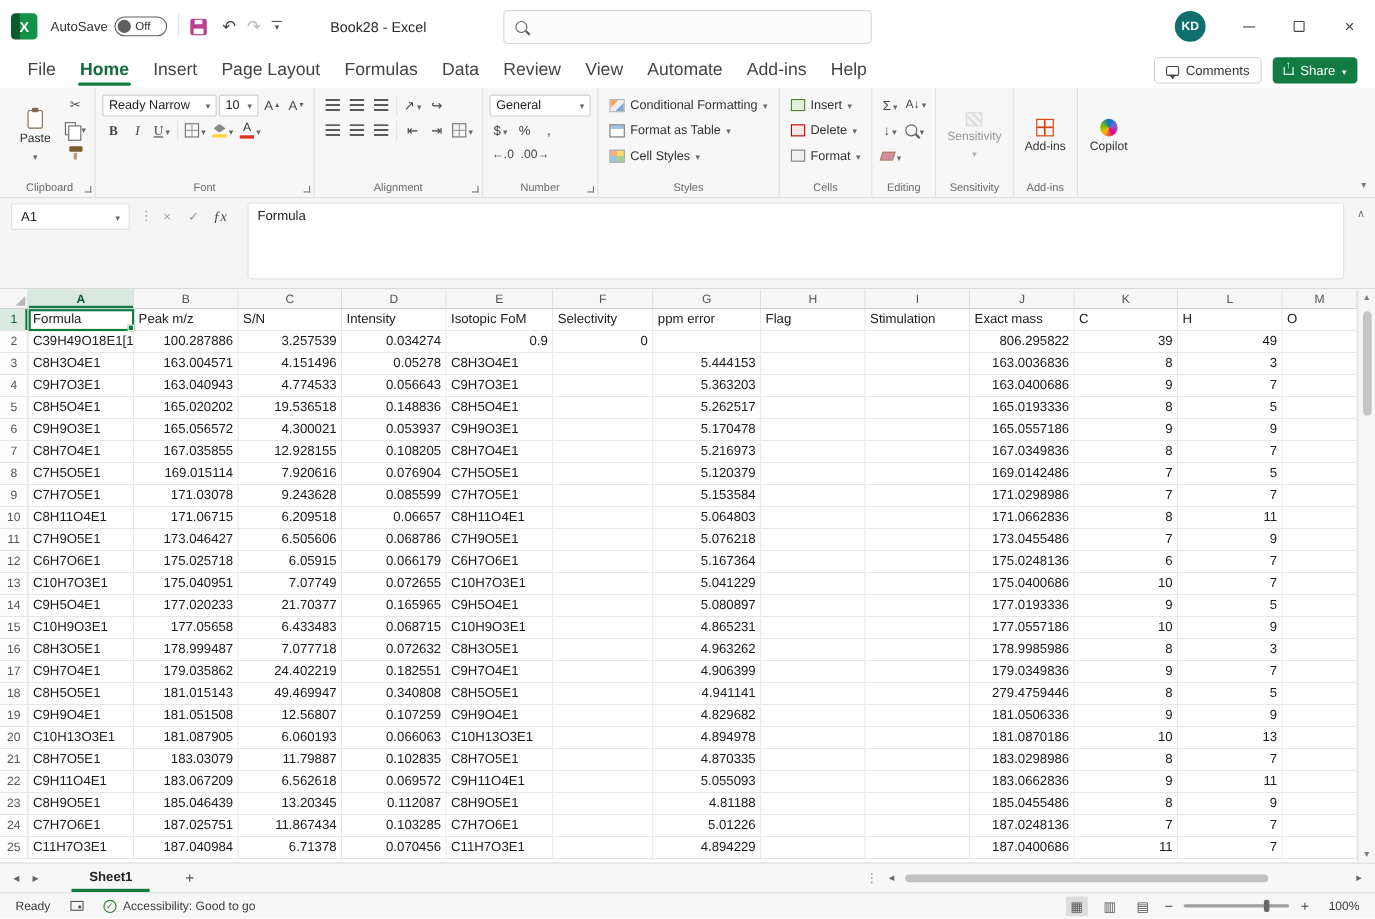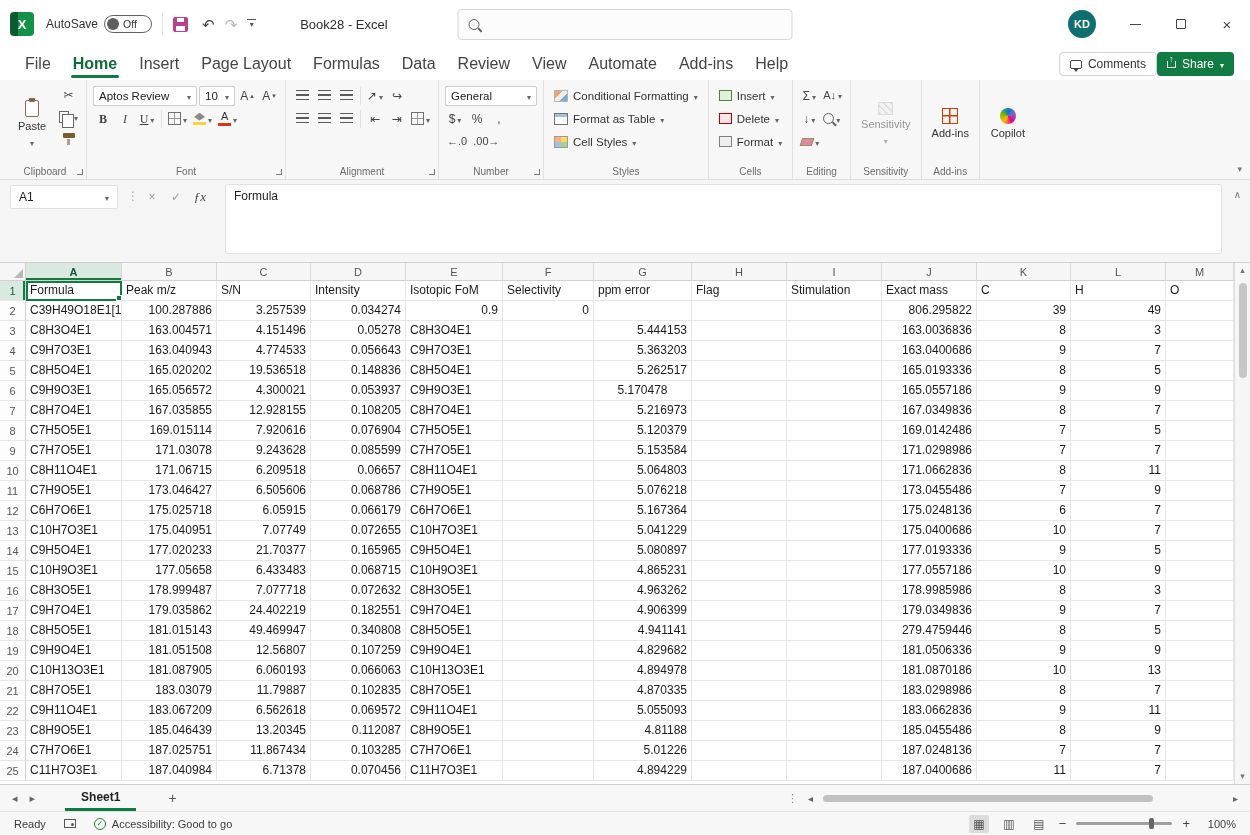--- a/index.html
+++ b/index.html
@@ -37,21 +37,21 @@
   display:flex;align-items:center;justify-content:center;margin-right:16px}
 .win-btn{width:46px;height:100%;display:flex;align-items:center;justify-content:center;color:#444;font-size:15px}
 .minbar{width:11px;border-top:1px solid #444}
 .maxbox{width:10px;height:10px;border:1px solid #444;border-radius:1px}
 
 
 .menubar{height:32px;display:flex;align-items:stretch;background:#fff;padding:0 6px 0 14px;flex:0 0 auto}
 .mtab{display:flex;align-items:center;padding:0 11px;font-size:16px;color:#444;position:relative;white-space:nowrap}
 .mtab.active{color:#0f6b3c;font-weight:bold}
 .mtab.active::after{content:"";position:absolute;left:9px;right:9px;bottom:2px;height:3px;border-radius:2px;background:#107C41}
-.mright{margin-left:auto;display:flex;align-items:center;padding-right:10px}
+.mright{margin-left:auto;display:flex;align-items:center;gap:10px;padding-right:10px}
 .comments-btn{height:24px;display:flex;align-items:center;gap:6px;padding:0 10px;border:1px solid #d1d1d1;border-radius:4px;font-size:12px;color:#333;background:#fff}
 .cmt-icon{width:12px;height:9px;border:1.5px solid #444;border-radius:2px;position:relative}
 .cmt-icon::after{content:"";position:absolute;left:2px;bottom:-4px;border-left:3px solid transparent;border-right:3px solid transparent;border-top:4px solid #444}
 .share-btn{height:24px;display:flex;align-items:center;gap:6px;padding:0 10px;border-radius:4px;background:#107C41;color:#fff;font-size:12px}
 .share-btn .chev::after{color:#fff}
 .share-ico{width:9px;height:7px;border:1.5px solid #fff;border-top:none;position:relative}
 .share-ico::after{content:"↑";position:absolute;left:1px;top:-7px;font-size:9px;color:#fff}
 
 
 .ribbon{height:100px;background:#f7f7f7;border-bottom:1px solid #dcdcdc;display:flex;align-items:stretch;padding:0 4px;flex:0 0 auto;position:relative}
@@ -259,21 +259,21 @@
           </span>
       </div>
       <div class="rg-label">Clipboard</div>
       <span class="launcher"></span>
     </div>
 
     <div class="rgroup">
       <div class="rcol">
         <div class="rrow">
           <div class="combo fontname">
-              <span>Aptos Review</span>
+              <span>Ready Narrow</span>
               <span class="chev"></span>
             </div>
           <div class="combo fontsize">
               <span>10</span>
               <span class="chev"></span>
             </div>
           <span class="sbtn gfu">
               <span>A</span>
             </span>
           <span class="sbtn gfd">
@@ -599,21 +599,21 @@
           <div class="cell" style="width: 68px;"></div>
         </div>
         <div class="grow">
           <div class="rownum">6</div>
           <div class="cell" style="width: 96px;">C9H9O3E1</div>
           <div class="cell num" style="width: 95px;">165.056572</div>
           <div class="cell num" style="width: 94px;">4.300021</div>
           <div class="cell num" style="width: 95px;">0.053937</div>
           <div class="cell" style="width: 97px;">C9H9O3E1</div>
           <div class="cell" style="width: 91px;"></div>
-          <div class="cell num" style="width: 98px; text-align: center;">5.170478</div>
+          <div class="cell num" style="width: 98px;">5.170478</div>
           <div class="cell" style="width: 95px;"></div>
           <div class="cell" style="width: 95px;"></div>
           <div class="cell num" style="width: 95px;">165.0557186</div>
           <div class="cell num" style="width: 94px;">9</div>
           <div class="cell num" style="width: 95px;">9</div>
           <div class="cell" style="width: 68px;"></div>
         </div>
         <div class="grow">
           <div class="rownum">7</div>
           <div class="cell" style="width: 96px;">C8H7O4E1</div>

